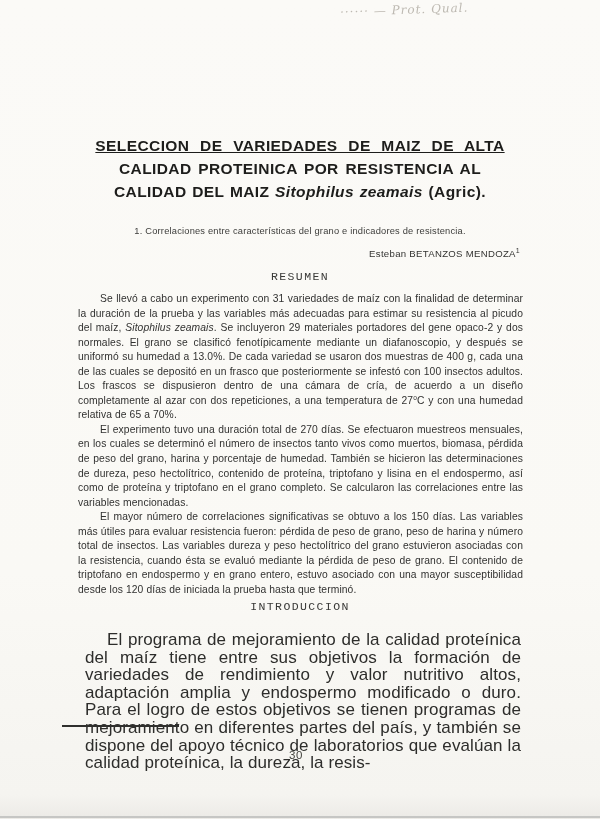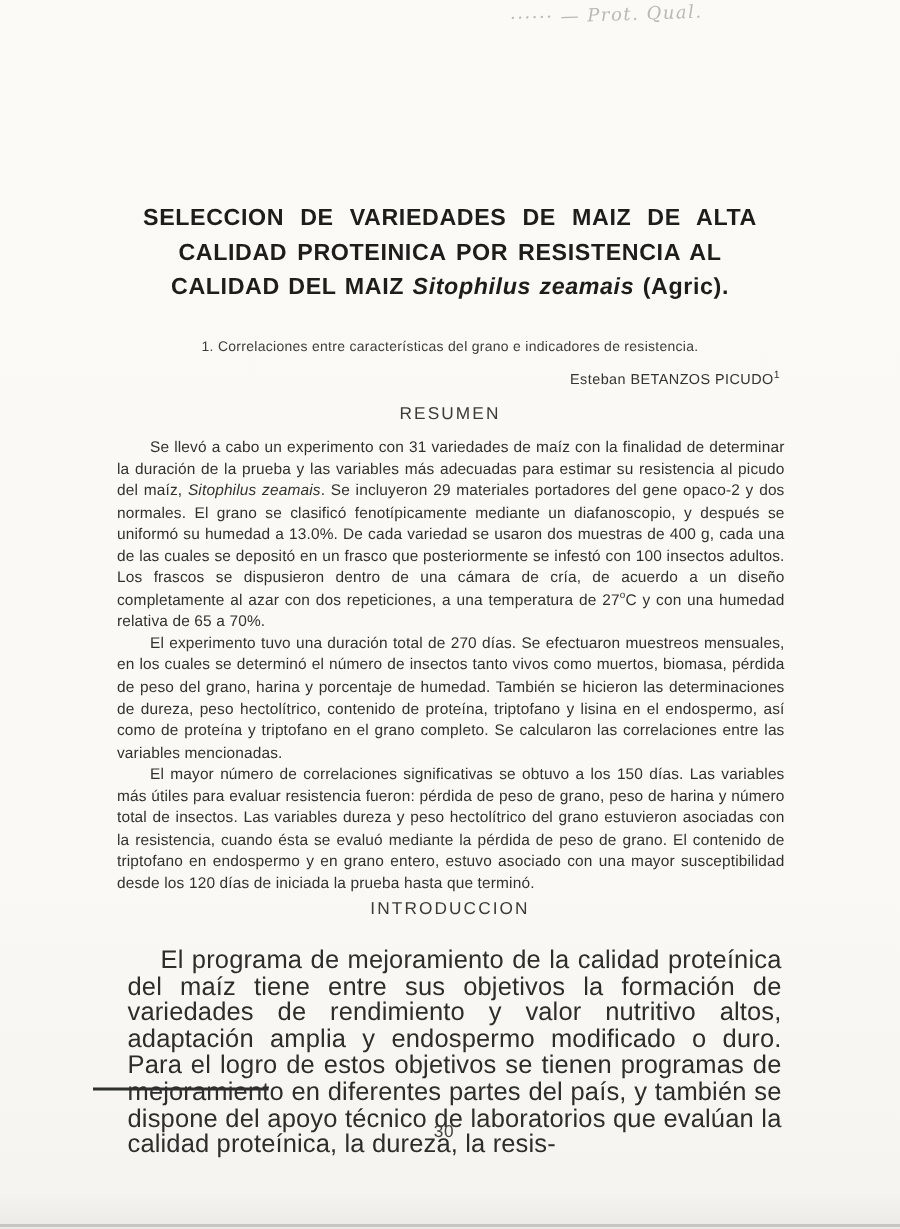--- a/index.html
+++ b/index.html
@@ -53,21 +53,21 @@
     top: 134px;
     left: 60px;
     right: 60px;
     text-align: center;
     font-weight: bold;
     color: #1d1d1b;
     font-size: 15.5px;
     line-height: 23px;
     letter-spacing: 0.4px;
   }
-  .title-line-1 { word-spacing: 6px; }
+  .title-line-1 { word-spacing: 6px; text-decoration: underline; }
   .title-line-2 { word-spacing: 2px; }
   .title-line-3 { word-spacing: 1px; }
   .title-italic { font-style: italic; }
   .subtitle {
     position: absolute;
     top: 226px;
     left: 40px;
     right: 40px;
     text-align: center;
     font-size: 9.3px;
@@ -89,20 +89,21 @@
     vertical-align: super;
   }
   .section-heading {
     position: absolute;
     left: 0; right: 0;
     text-align: center;
     font-size: 11.5px;
     color: #3a3a38;
     letter-spacing: 1.4px;
     font-weight: normal;
+    font-family: Liberation Mono, monospace;
   }
   .resumen-heading { top: 270px; }
   .introduccion-heading { top: 600px; }
   .body-text p {
     margin: 0;
     text-align: justify;
     text-indent: 22px;
   }
   .body-text em { font-style: italic; }
   .body-text sup { font-size: 64%; vertical-align: super; line-height: 0; }
@@ -162,21 +163,21 @@
 
 
   <div class="title-block">
     <div class="title-line-1">SELECCION DE VARIEDADES DE MAIZ DE ALTA</div>
     <div class="title-line-2">CALIDAD PROTEINICA POR RESISTENCIA AL</div>
     <div class="title-line-3"><span>CALIDAD DEL MAIZ </span><span class="title-italic">Sitophilus zeamais</span><span> (Agric).</span></div>
   </div>
 
   <div class="subtitle">1. Correlaciones entre características del grano e indicadores de resistencia.</div>
 
-  <div class="author-line"><span>Esteban BETANZOS PICUDO</span><sup>1</sup></div>
+  <div class="author-line"><span>Esteban BETANZOS MENDOZA</span><sup>1</sup></div>
 
   <div class="section-heading resumen-heading">RESUMEN</div>
 
   <div class="body-text resumen-body">
       <p>Se llevó a cabo un experimento con 31 variedades de maíz con la finalidad de determinar la duración de la prueba y las variables más adecuadas para estimar su resistencia al picudo del maíz, <em>Sitophilus zeamais</em>. Se incluyeron 29 materiales portadores del gene opaco-2 y dos normales. El grano se clasificó fenotípicamente mediante un diafanoscopio, y después se uniformó su humedad a 13.0%. De cada variedad se usaron dos muestras de 400 g, cada una de las cuales se depositó en un frasco que posteriormente se infestó con 100 insectos adultos. Los frascos se dispusieron dentro de una cámara de cría, de acuerdo a un diseño completamente al azar con dos repeticiones, a una temperatura de 27<sup>o</sup>C y con una humedad relativa de 65 a 70%.</p>
       <p>El experimento tuvo una duración total de 270 días. Se efectuaron muestreos mensuales, en los cuales se determinó el número de insectos tanto vivos como muertos, biomasa, pérdida de peso del grano, harina y porcentaje de humedad. También se hicieron las determinaciones de dureza, peso hectolítrico, contenido de proteína, triptofano y lisina en el endospermo, así como de proteína y triptofano en el grano completo. Se calcularon las correlaciones entre las variables mencionadas.</p>
       <p>El mayor número de correlaciones significativas se obtuvo a los 150 días. Las variables más útiles para evaluar resistencia fueron: pérdida de peso de grano, peso de harina y número total de insectos. Las variables dureza y peso hectolítrico del grano estuvieron asociadas con la resistencia, cuando ésta se evaluó mediante la pérdida de peso de grano. El contenido de triptofano en endospermo y en grano entero, estuvo asociado con una mayor susceptibilidad desde los 120 días de iniciada la prueba hasta que terminó.</p>
     </div>
 
   <div class="section-heading introduccion-heading">INTRODUCCION</div>

